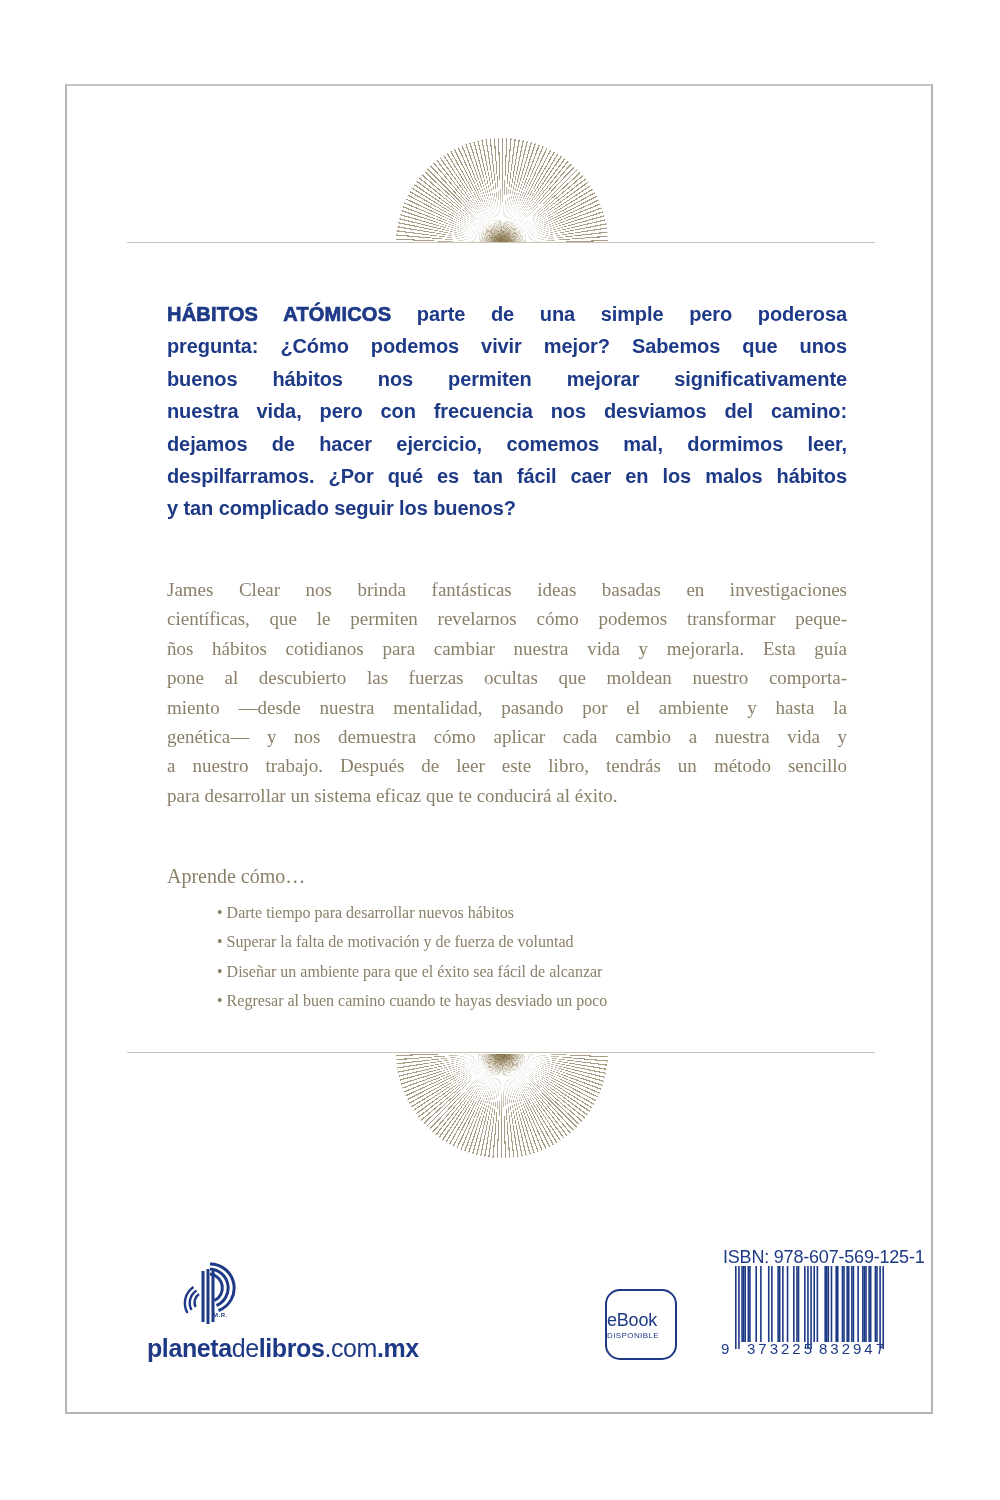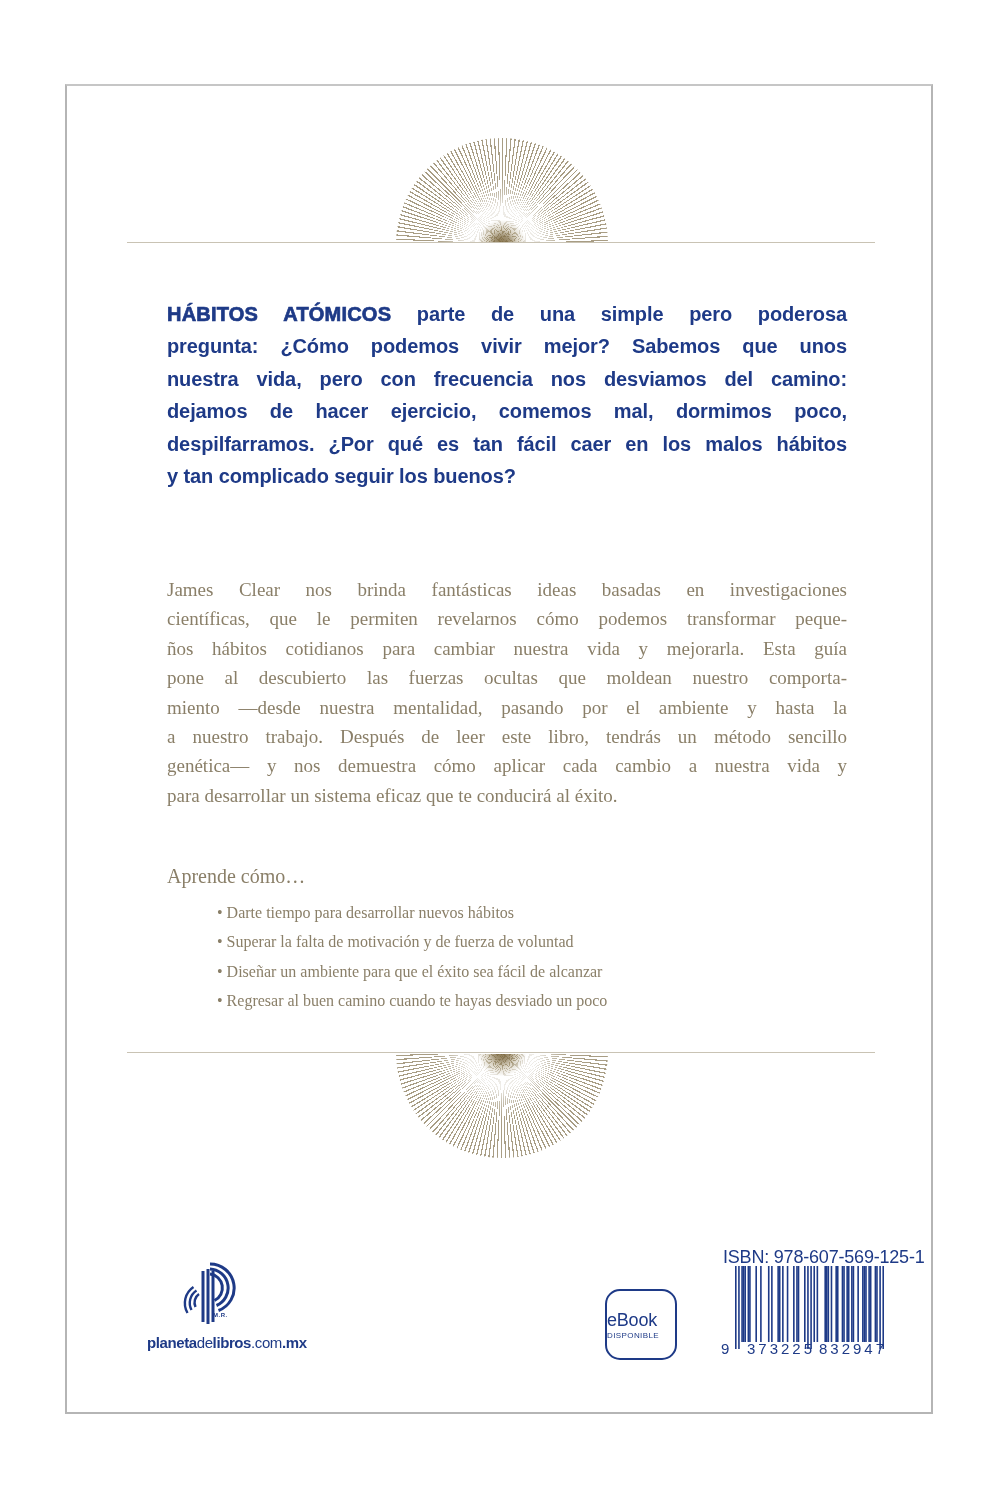--- a/index.html
+++ b/index.html
@@ -56,21 +56,21 @@
   .learn .items > div::before { content:"\2022\00a0"; }
 
   
   .logo-box { left:100px; top:1170px; width:84px; height:80px; color:var(--accent,#1e3a87); }
   .tm {
     left:146px; top:1226px; font-size:6px; font-weight:700; letter-spacing:0.5px;
     color:var(--accent,#1e3a87);
   }
   .wordmark {
     left:80px; top:1248px; color:var(--accent,#1e3a87);
-    font-size:15px; letter-spacing:-0.4px; white-space:nowrap;
+    font-size:25px; letter-spacing:-0.4px; white-space:nowrap;
   }
   .wordmark .b { font-weight:700; }
   .wordmark .l { font-weight:400; }
 
   .ebook-badge {
     left:538px; top:1203px; width:72px; height:71px; box-sizing:border-box;
     border:2.5px solid var(--accent,#1e3a87); border-radius:15px;
     color:var(--accent,#1e3a87); display:flex; flex-direction:column;
     align-items:flex-start; justify-content:center;
   }
@@ -100,35 +100,36 @@
       <div class="burst"></div>
     </div>
     <div class="divider" style="top:156px;"></div>
 
     <div class="textblock intro">
       <div class="jline">
         <span class="lead">HÁBITOS ATÓMICOS</span><span> parte de una simple pero poderosa</span>
       </div>
       <div class="jlines">
           <div>pregunta: ¿Cómo podemos vivir mejor? Sabemos que unos</div>
+          <div>buenos hábitos nos permiten mejorar significativamente</div>
           <div>nuestra vida, pero con frecuencia nos desviamos del camino:</div>
-          <div>dejamos de hacer ejercicio, comemos mal, dormimos poco,</div>
+          <div>dejamos de hacer ejercicio, comemos mal, dormimos leer,</div>
           <div>despilfarramos. ¿Por qué es tan fácil caer en los malos hábitos</div>
           <div>y tan complicado seguir los buenos?</div>
         </div>
     </div>
 
     <div class="textblock description jlines">
         <div>James Clear nos brinda fantásticas ideas basadas en investigaciones</div>
         <div>científicas, que le permiten revelarnos cómo podemos transformar peque-</div>
         <div>ños hábitos cotidianos para cambiar nuestra vida y mejorarla. Esta guía</div>
         <div>pone al descubierto las fuerzas ocultas que moldean nuestro comporta-</div>
         <div>miento —desde nuestra mentalidad, pasando por el ambiente y hasta la</div>
+        <div>genética— y nos demuestra cómo aplicar cada cambio a nuestra vida y</div>
         <div>a nuestro trabajo. Después de leer este libro, tendrás un método sencillo</div>
-        <div>genética— y nos demuestra cómo aplicar cada cambio a nuestra vida y</div>
         <div>para desarrollar un sistema eficaz que te conducirá al éxito.</div>
       </div>
 
     <div class="textblock learn">
       <div>Aprende cómo…</div>
       <div class="items">
           <div>Darte tiempo para desarrollar nuevos hábitos</div>
           <div>Superar la falta de motivación y de fuerza de voluntad</div>
           <div>Diseñar un ambiente para que el éxito sea fácil de alcanzar</div>
           <div>Regresar al buen camino cuando te hayas desviado un poco</div>

